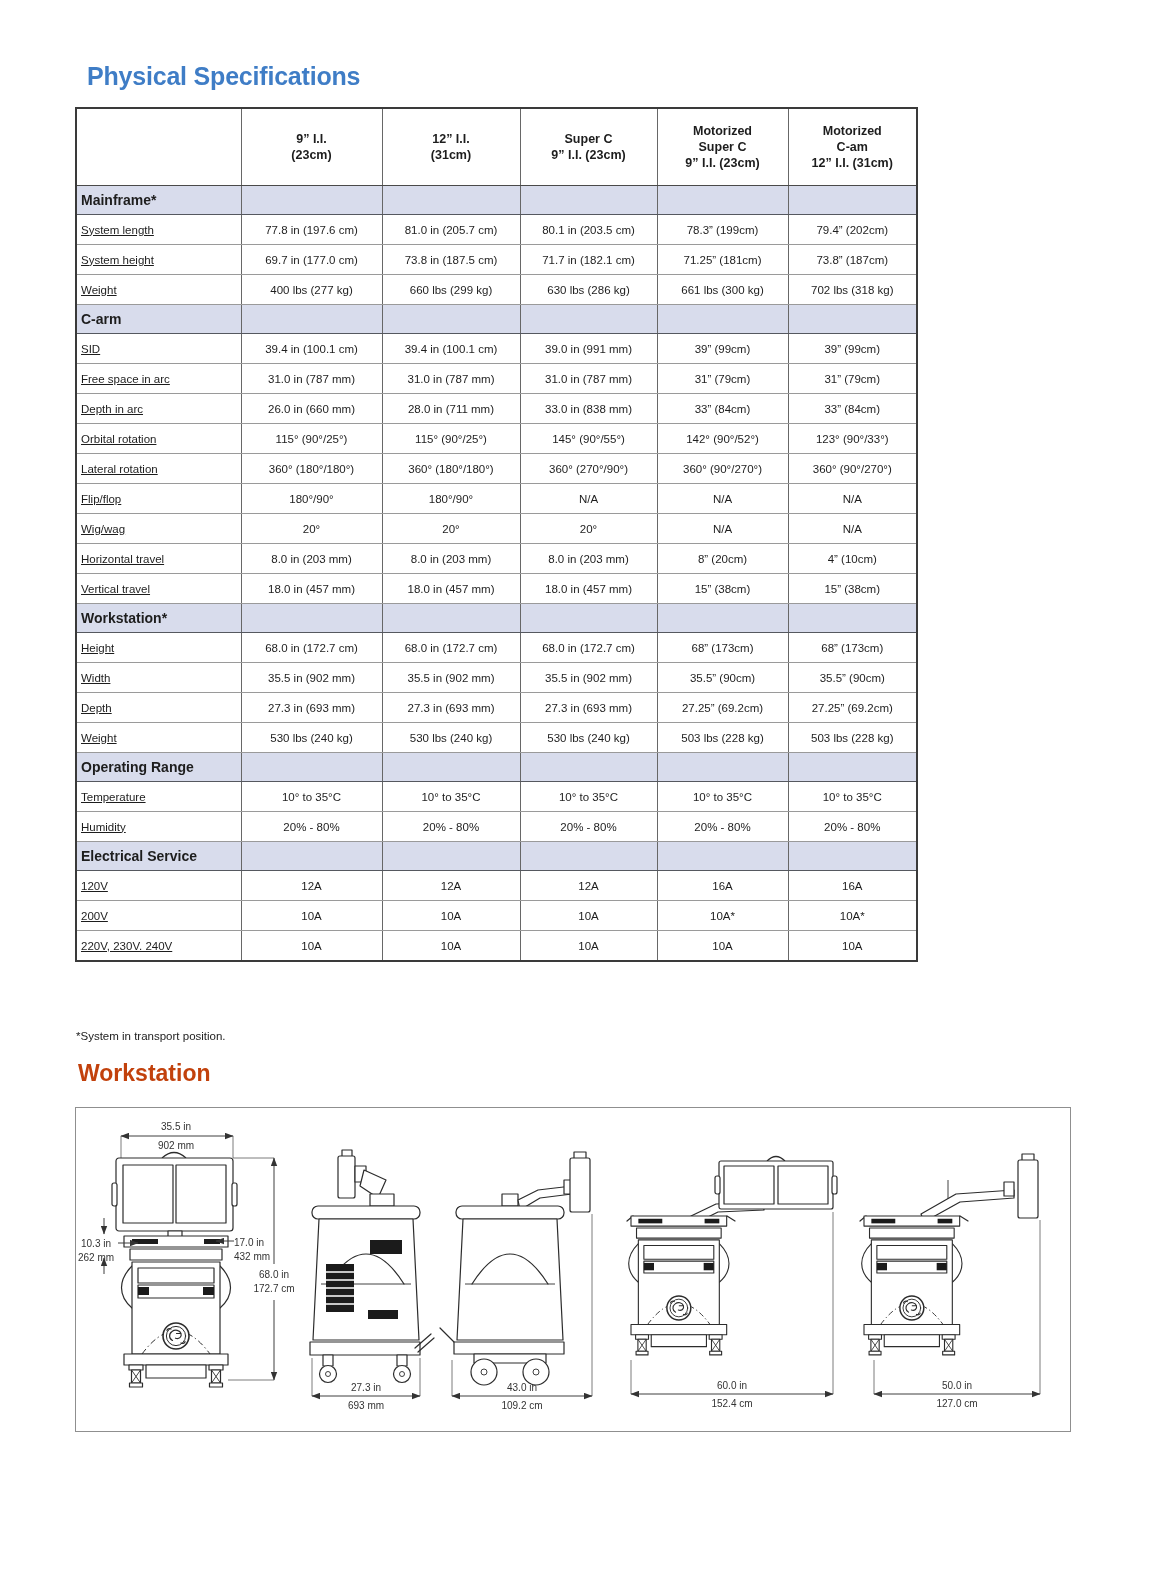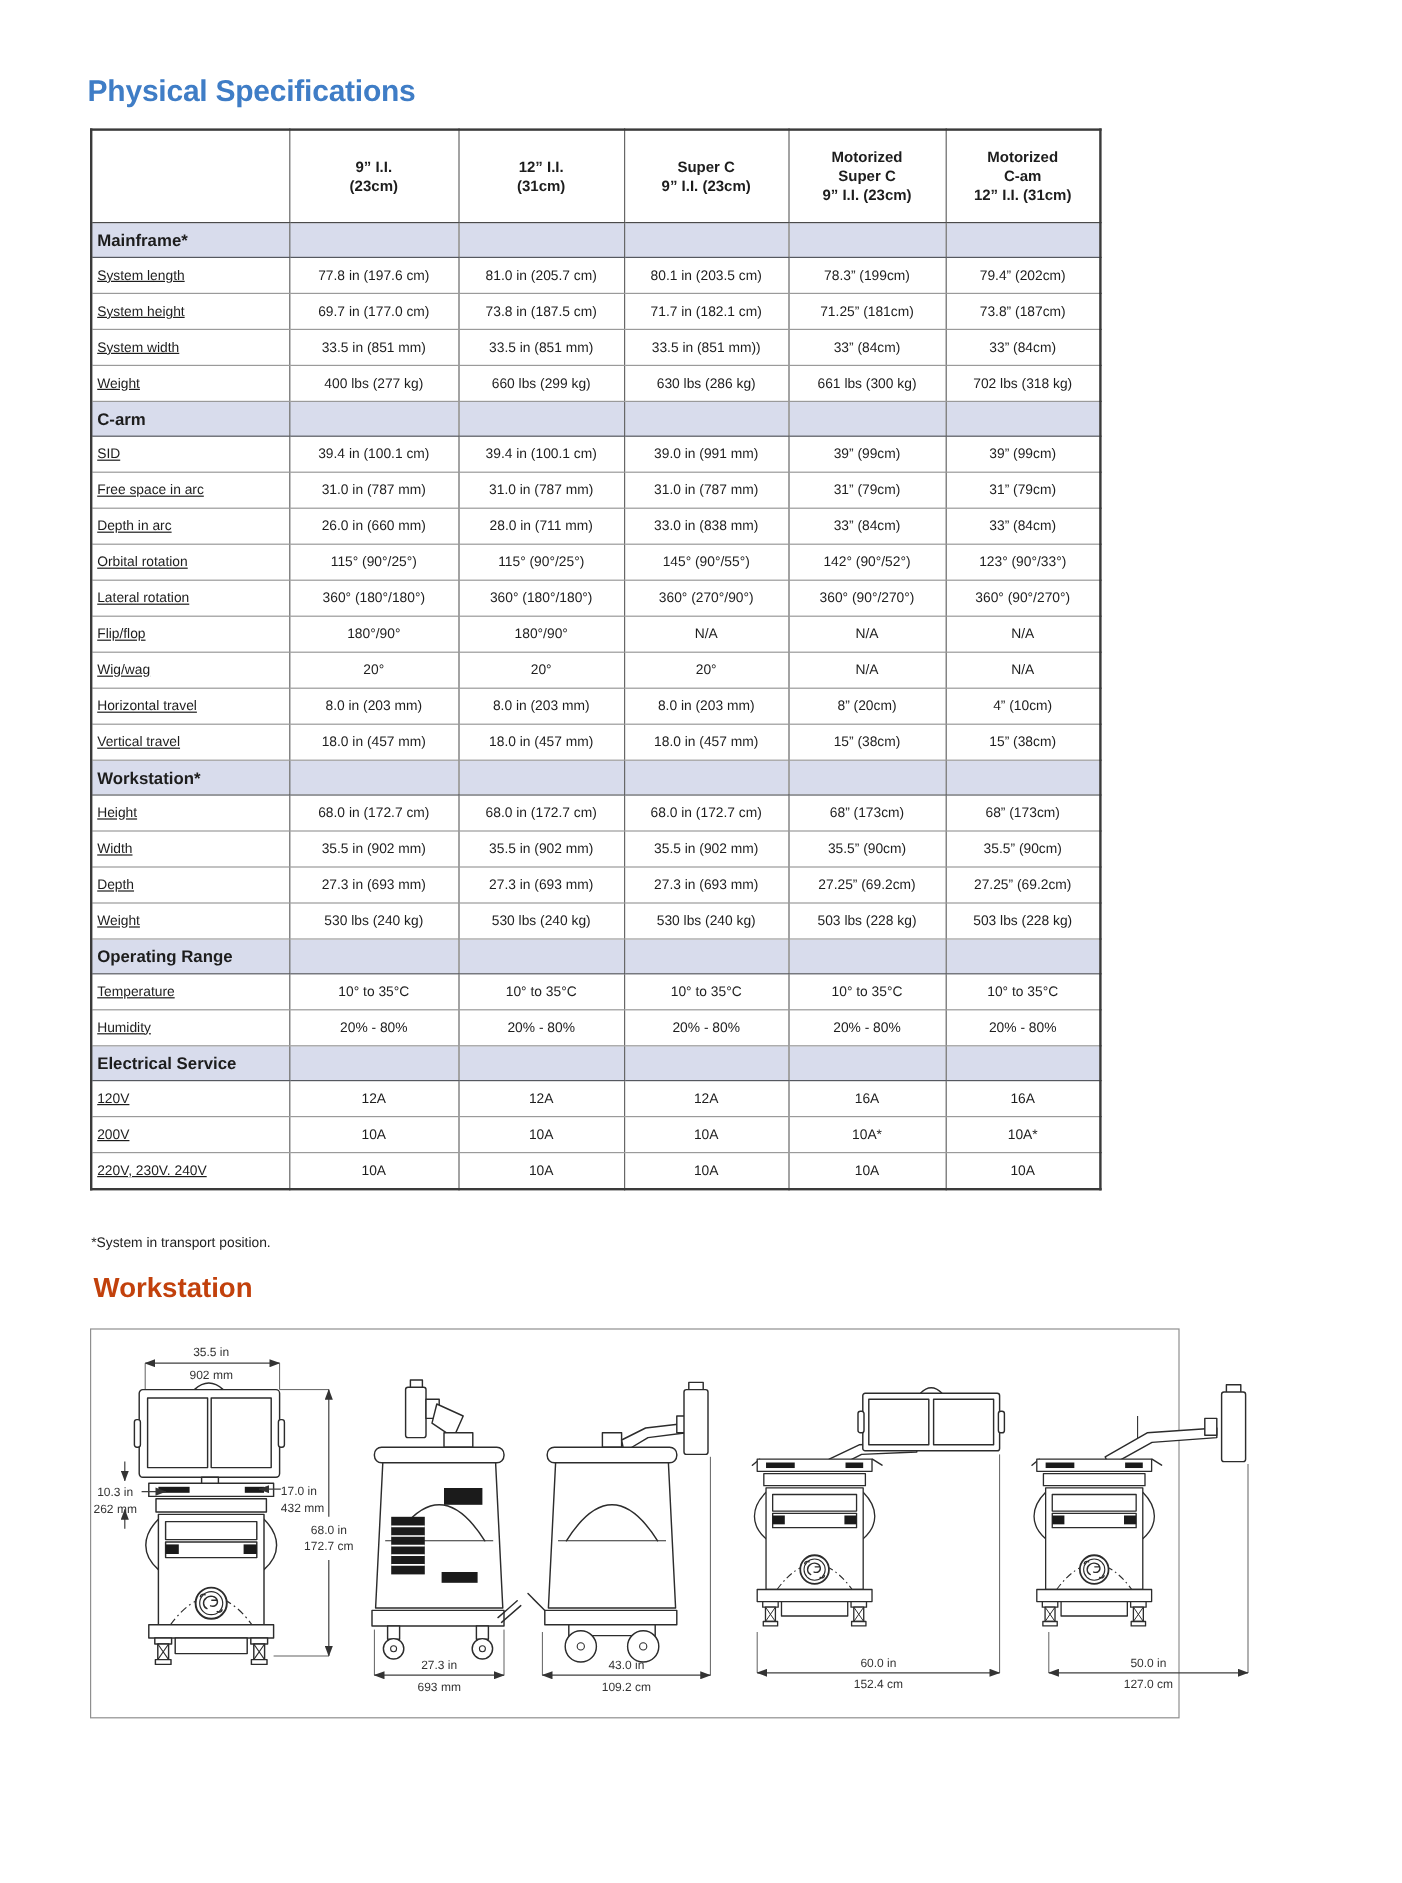--- a/index.html
+++ b/index.html
@@ -2,21 +2,21 @@
 <html><head>
 <meta charset="utf-8">
 <style>
   html,body { margin:0; padding:0; background:#ffffff; }
   body {
     width:1168px; height:1569px; position:relative;
     font-family:"Liberation Sans", sans-serif; color:#1d1d1d;
     -webkit-font-smoothing:antialiased;
   }
   .page-title {
-    position:absolute; left:73px; top:62px; margin:0;
+    position:absolute; left:87px; top:62px; margin:0;
     font-size:25px; font-weight:bold; color:#3f7dc6; letter-spacing:-0.2px;
   }
   table.spec {
     position:absolute; left:75px; top:107px; width:841px;
     border-collapse:collapse; table-layout:fixed;
     border:2px solid #3a3a3a;
   }
   table.spec th, table.spec td {
     border-top:1px solid #9a9a9a; border-bottom:1px solid #9a9a9a;
     border-left:1px solid #676767; border-right:1px solid #676767;
@@ -38,21 +38,21 @@
   td.row-label { text-align:left; padding-left:26px;text-decoration:underline; }
   td.val { text-align:center; }
   .footnote {
     position:absolute; left:76px; top:1030px; margin:0; font-size:11.5px; color:#222;
   }
   .section2-title {
     position:absolute; left:78px; top:1060px; margin:0;
     font-size:23px; font-weight:bold; color:#c2410c;
   }
   .figure-box {
-    position:absolute; left:75px; top:1107px; width:908px; height:325px;
+    position:absolute; left:75px; top:1107px; width:996px; height:325px;
     border:1px solid #8f8f8f; background:#fff; box-sizing:border-box;
   }
   .figure-box svg { display:block; }
   
   .ln  { fill:none; stroke:#2c2c2c; stroke-width:1.2; stroke-linejoin:round; stroke-linecap:round; }
   .ln1 { fill:none; stroke:#2c2c2c; stroke-width:0.9; stroke-linejoin:round; }
   .lnf { fill:#ffffff; stroke:#2c2c2c; stroke-width:1.2; stroke-linejoin:round; }
   .dk  { fill:#1b1b1b; stroke:none; }
   .wl  { stroke:#ffffff; stroke-width:1.4; fill:none; }
   .dim { stroke:#3f3f3f; stroke-width:1; fill:none; }
@@ -121,28 +121,20 @@
       </tr>
       <tr class="data-row">
         <td class="row-label">System height</td>
         <td class="val">69.7 in (177.0 cm)</td>
         <td class="val">73.8 in (187.5 cm)</td>
         <td class="val">71.7 in (182.1 cm)</td>
         <td class="val">71.25” (181cm)</td>
         <td class="val">73.8” (187cm)</td>
       </tr>
       <tr class="data-row">
-        <td class="row-label">System width</td>
-        <td class="val">33.5 in (851 mm)</td>
-        <td class="val">33.5 in (851 mm)</td>
-        <td class="val">33.5 in (851 mm))</td>
-        <td class="val">33” (84cm)</td>
-        <td class="val">33” (84cm)</td>
-      </tr>
-      <tr class="data-row">
         <td class="row-label">Weight</td>
         <td class="val">400 lbs (277 kg)</td>
         <td class="val">660 lbs (299 kg)</td>
         <td class="val">630 lbs (286 kg)</td>
         <td class="val">661 lbs (300 kg)</td>
         <td class="val">702 lbs (318 kg)</td>
       </tr>
       <tr class="section-row">
         <td class="section-label">C-arm</td>
         <td></td>

